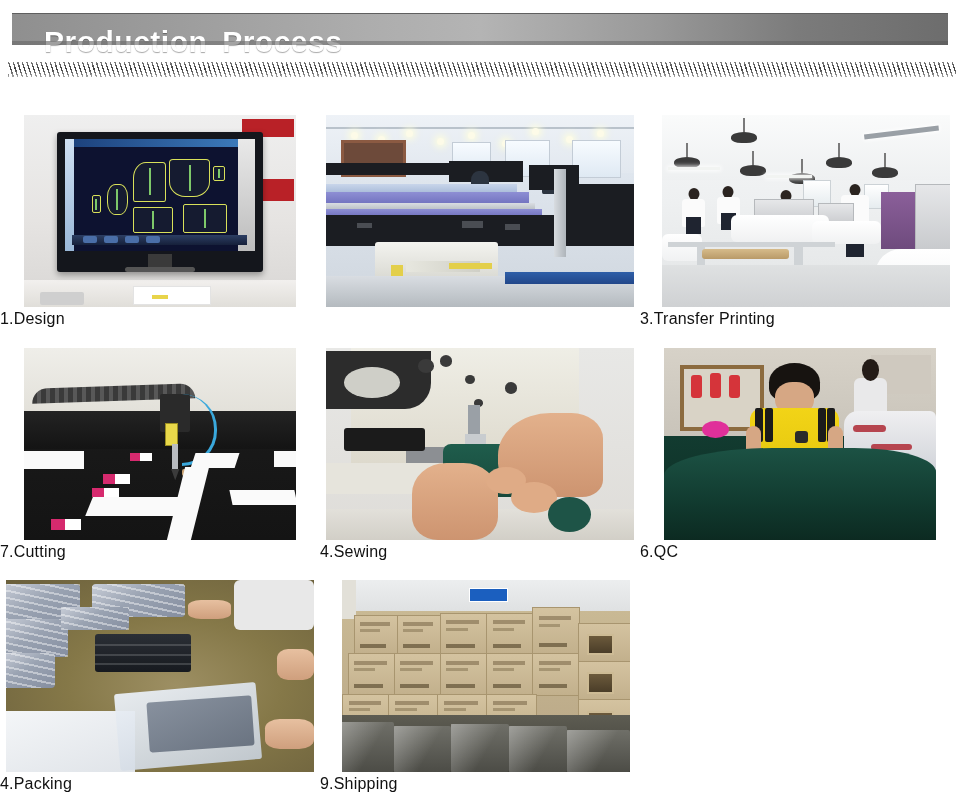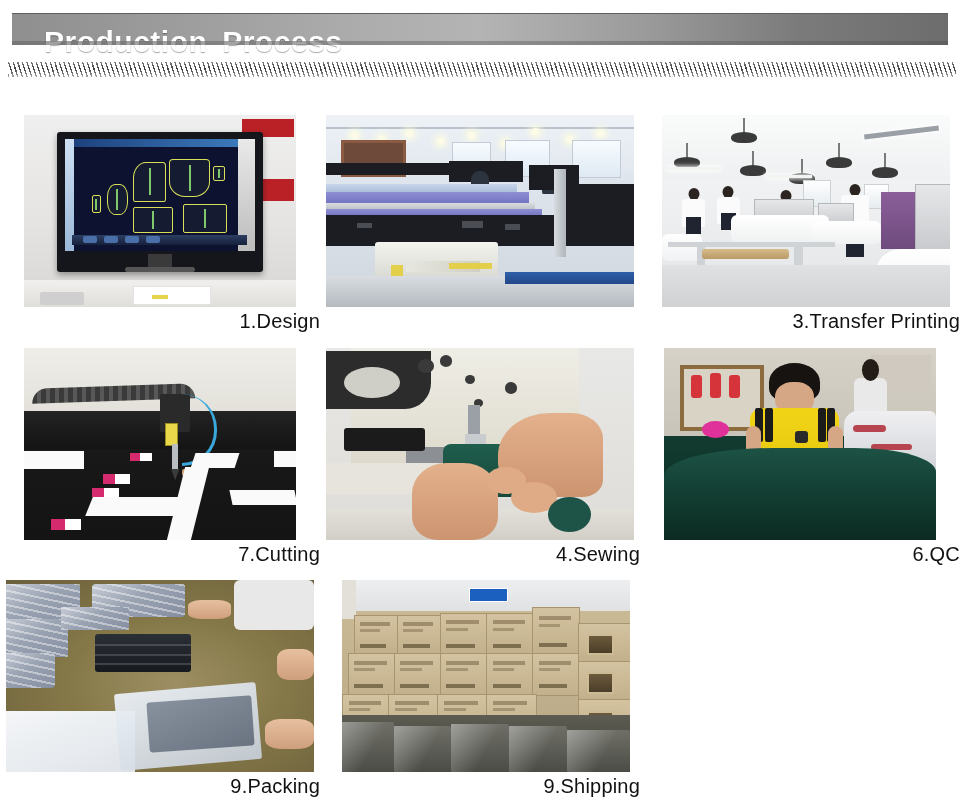--- a/index.html
+++ b/index.html
@@ -59,22 +59,22 @@
   .cell{position:relative;}
   .photo{
     position:absolute;left:24px;right:24px;top:13px;height:192px;
     overflow:hidden;
     background:#dcdcdc;
   }
   .cell.col2 .photo{left:6px;right:6px;}
   .cell.col3 .photo{left:22px;right:10px;}
   .caption{
     position:absolute;left:0;right:0;top:208px;
-    text-align:right;
-    font-size:20px;
+    text-align:left;
+    font-size:16px;
     color:#111111;
     font-family:"Liberation Sans", sans-serif;
     letter-spacing:.2px;
     white-space:nowrap;
   }
   .cell.col2 .caption{padding-left:0px;}
 
   
   .ph{position:absolute;inset:0;}
 
@@ -512,21 +512,21 @@
             <i style="top:26%"></i>
             <i style="top:52%"></i>
             <i style="top:76%"></i>
           </div>
         <div class="white"></div>
         <div class="clear" style="left:36%;top:56%;width:46%;height:40%;transform:rotate(-5deg);"></div>
         <div class="clear" style="left:46%;top:62%;width:34%;height:26%;background:linear-gradient(160deg,rgba(120,130,145,.85),rgba(90,100,115,.85));transform:rotate(-4deg);"></div>
         <div class="hand" style="left:84%;top:72%;width:16%;height:16%;"></div>
       </div>
     </div>
-    <div class="caption">9.Packing</div>
+    <div class="caption">4.Packing</div>
   </div>
 
   <div class="cell col3">
     <div class="photo">
       <div class="ph p9">
         <div class="wall"></div>
         <div class="pillar"></div>
         <div class="sign"></div>
 
         <div class="box" style="left:4%;top:18%;width:15%;height:20%;">

